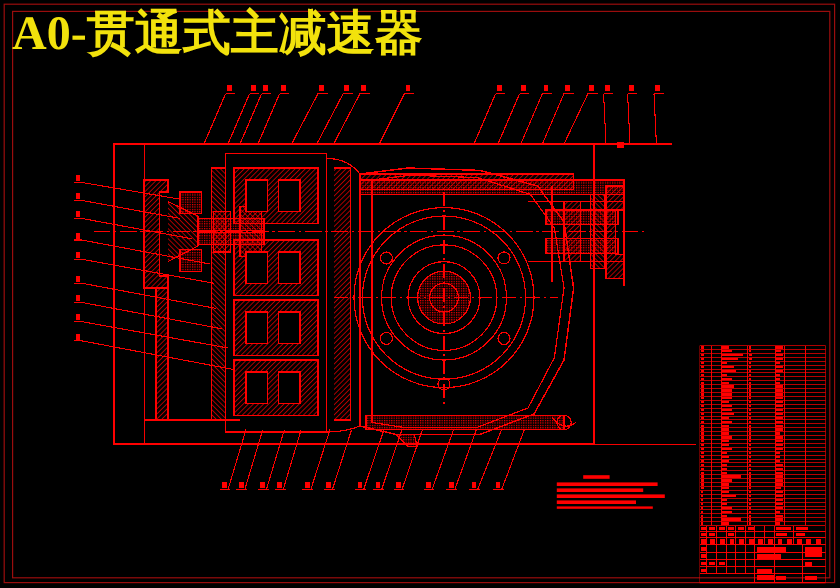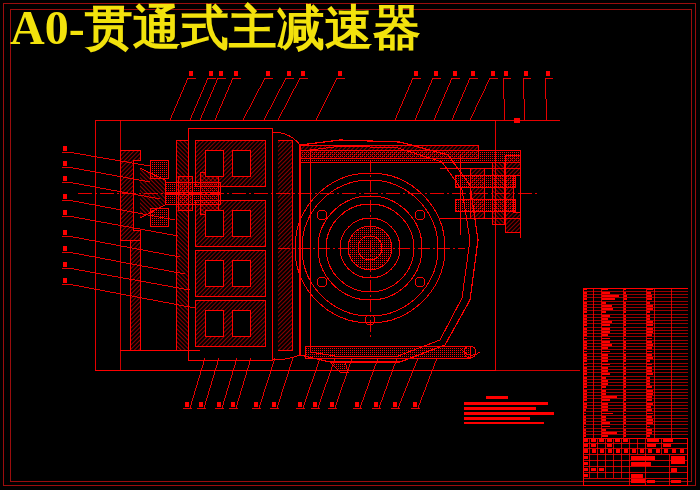--- a/index.html
+++ b/index.html
@@ -10,21 +10,21 @@
 
   
   .frame-outer{position:absolute;left:3px;top:3px;width:693px;height:483px;
       border:1px solid #9a0d0d;box-sizing:border-box;}
   .frame-inner{position:absolute;left:10px;top:9px;width:682px;height:473px;
       border:1px solid #9a0d0d;box-sizing:border-box;}
 
   
   .sheet-title{position:absolute;left:10px;top:6px;
       font-family:"Liberation Serif",serif;
-      font-size:48px;line-height:44px;font-weight:700;
+      font-size:40px;line-height:44px;font-weight:700;
       color:#f2e20c;letter-spacing:0px;white-space:nowrap;}
 
   
   #dwg{position:absolute;left:0;top:0;width:700px;height:490px;}
 
   
   .blk{position:absolute;}
 </style>
 </head>
 <body>

